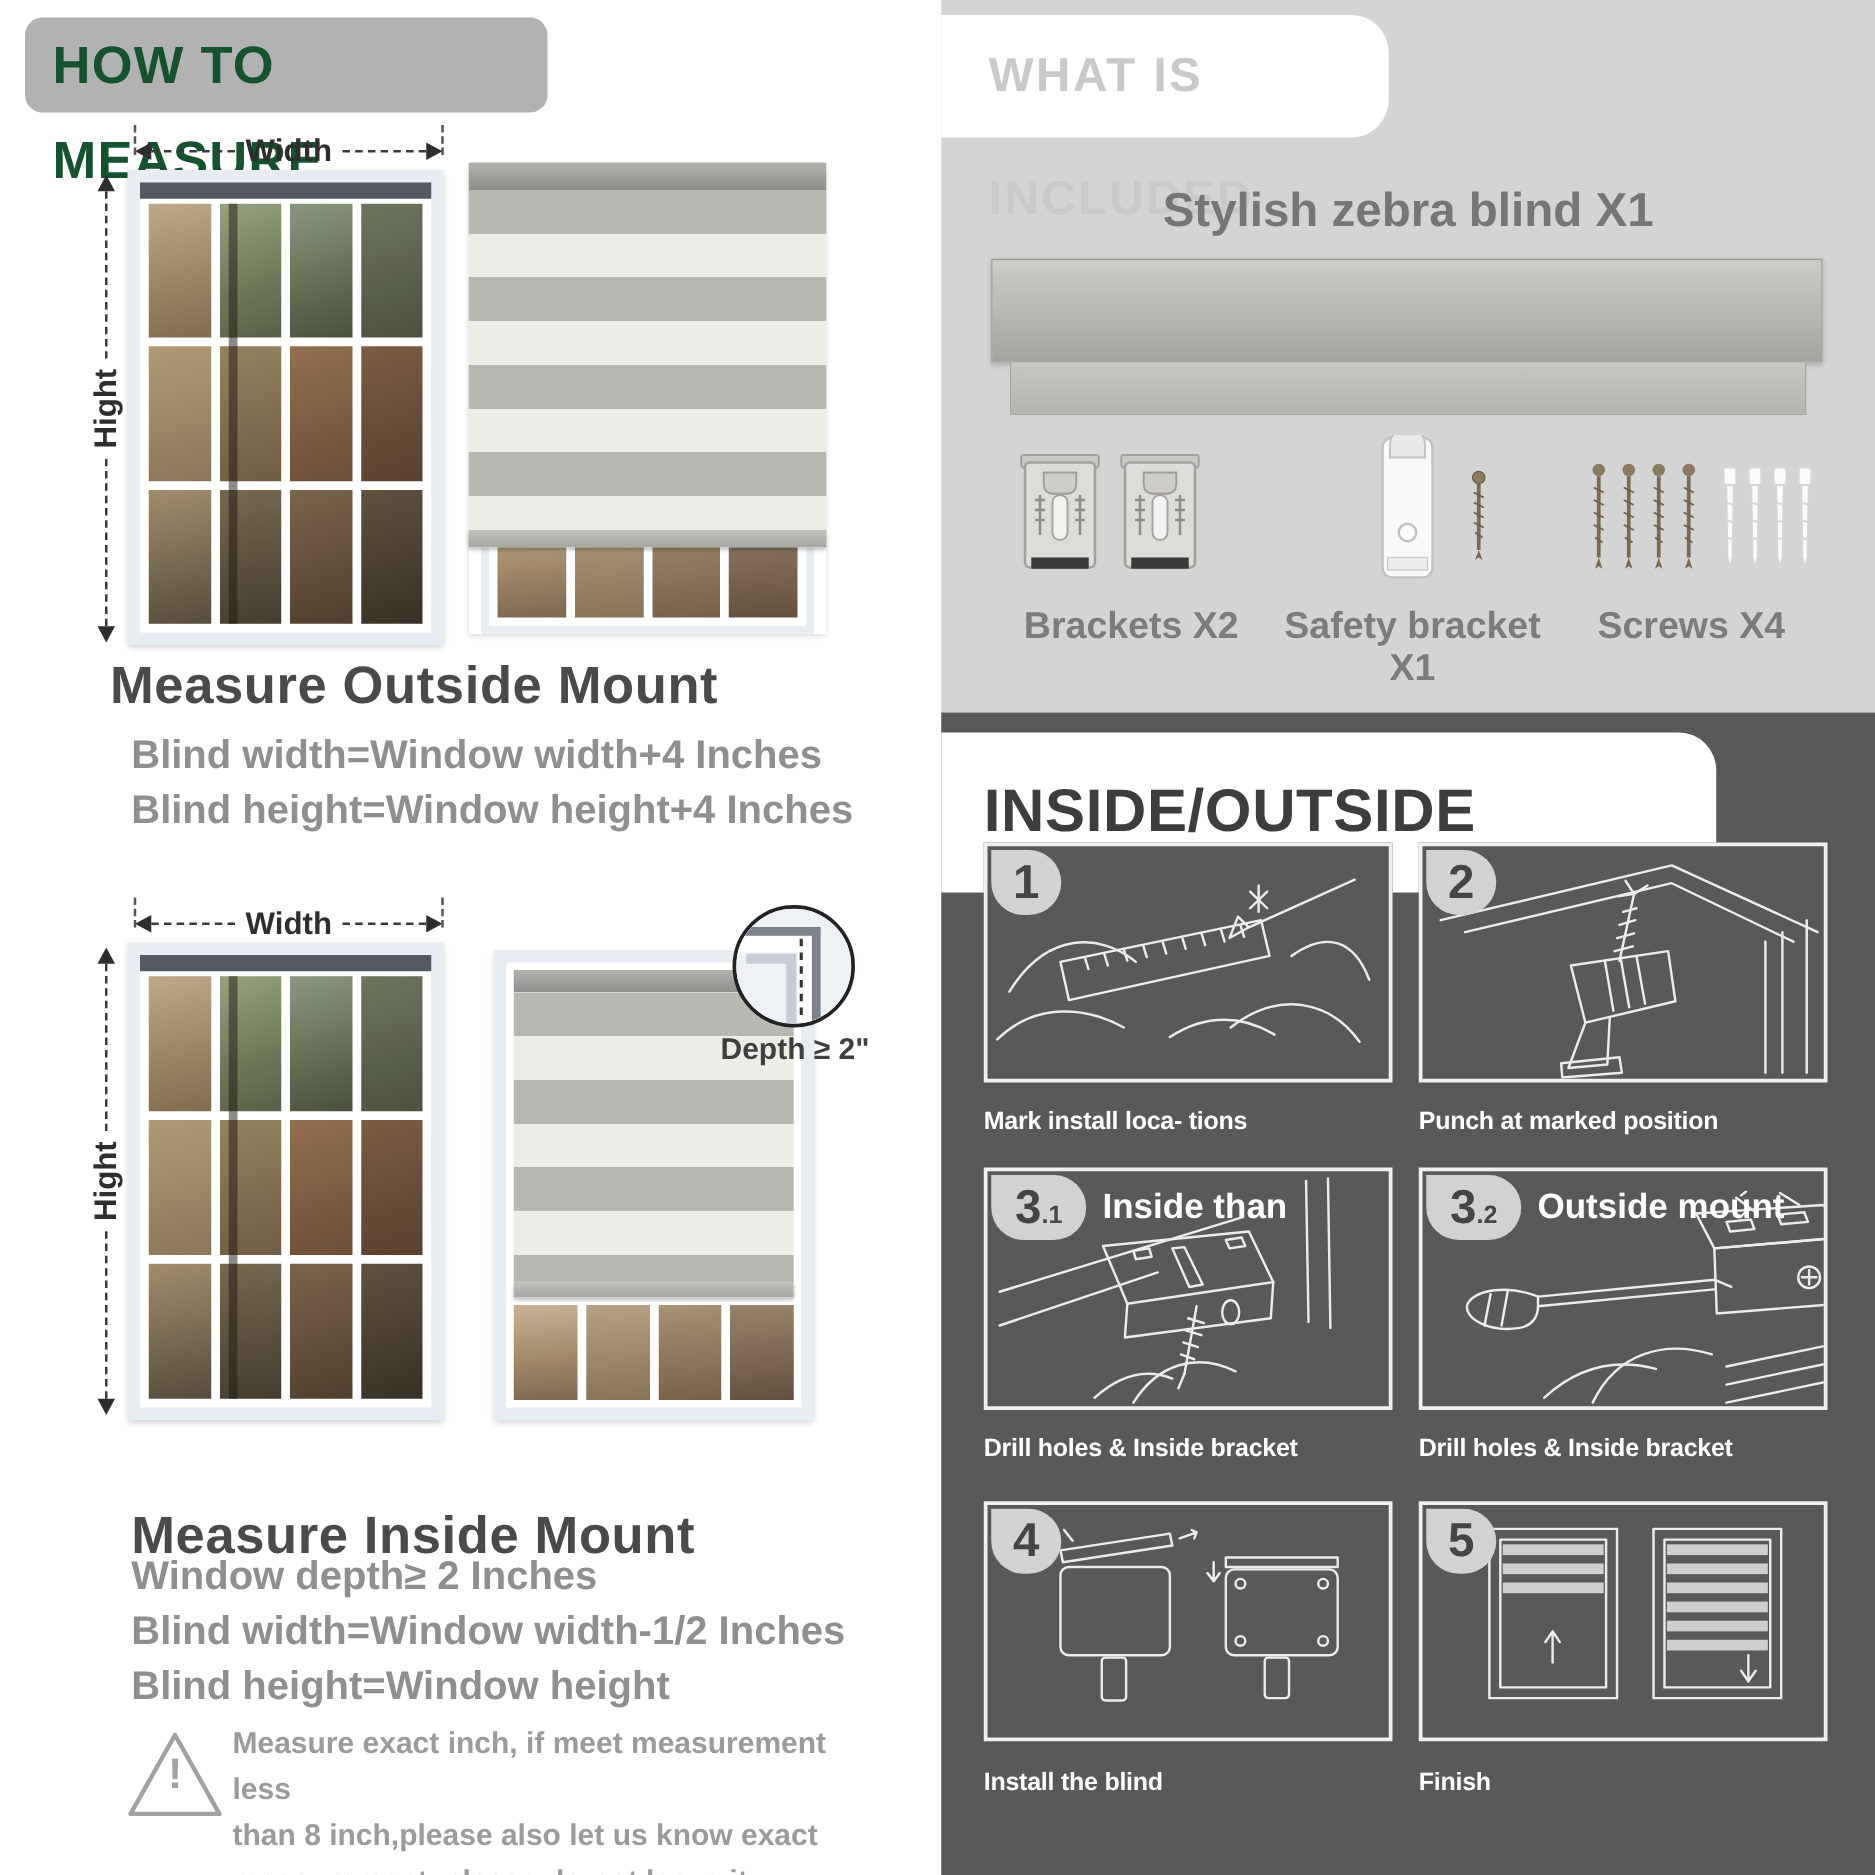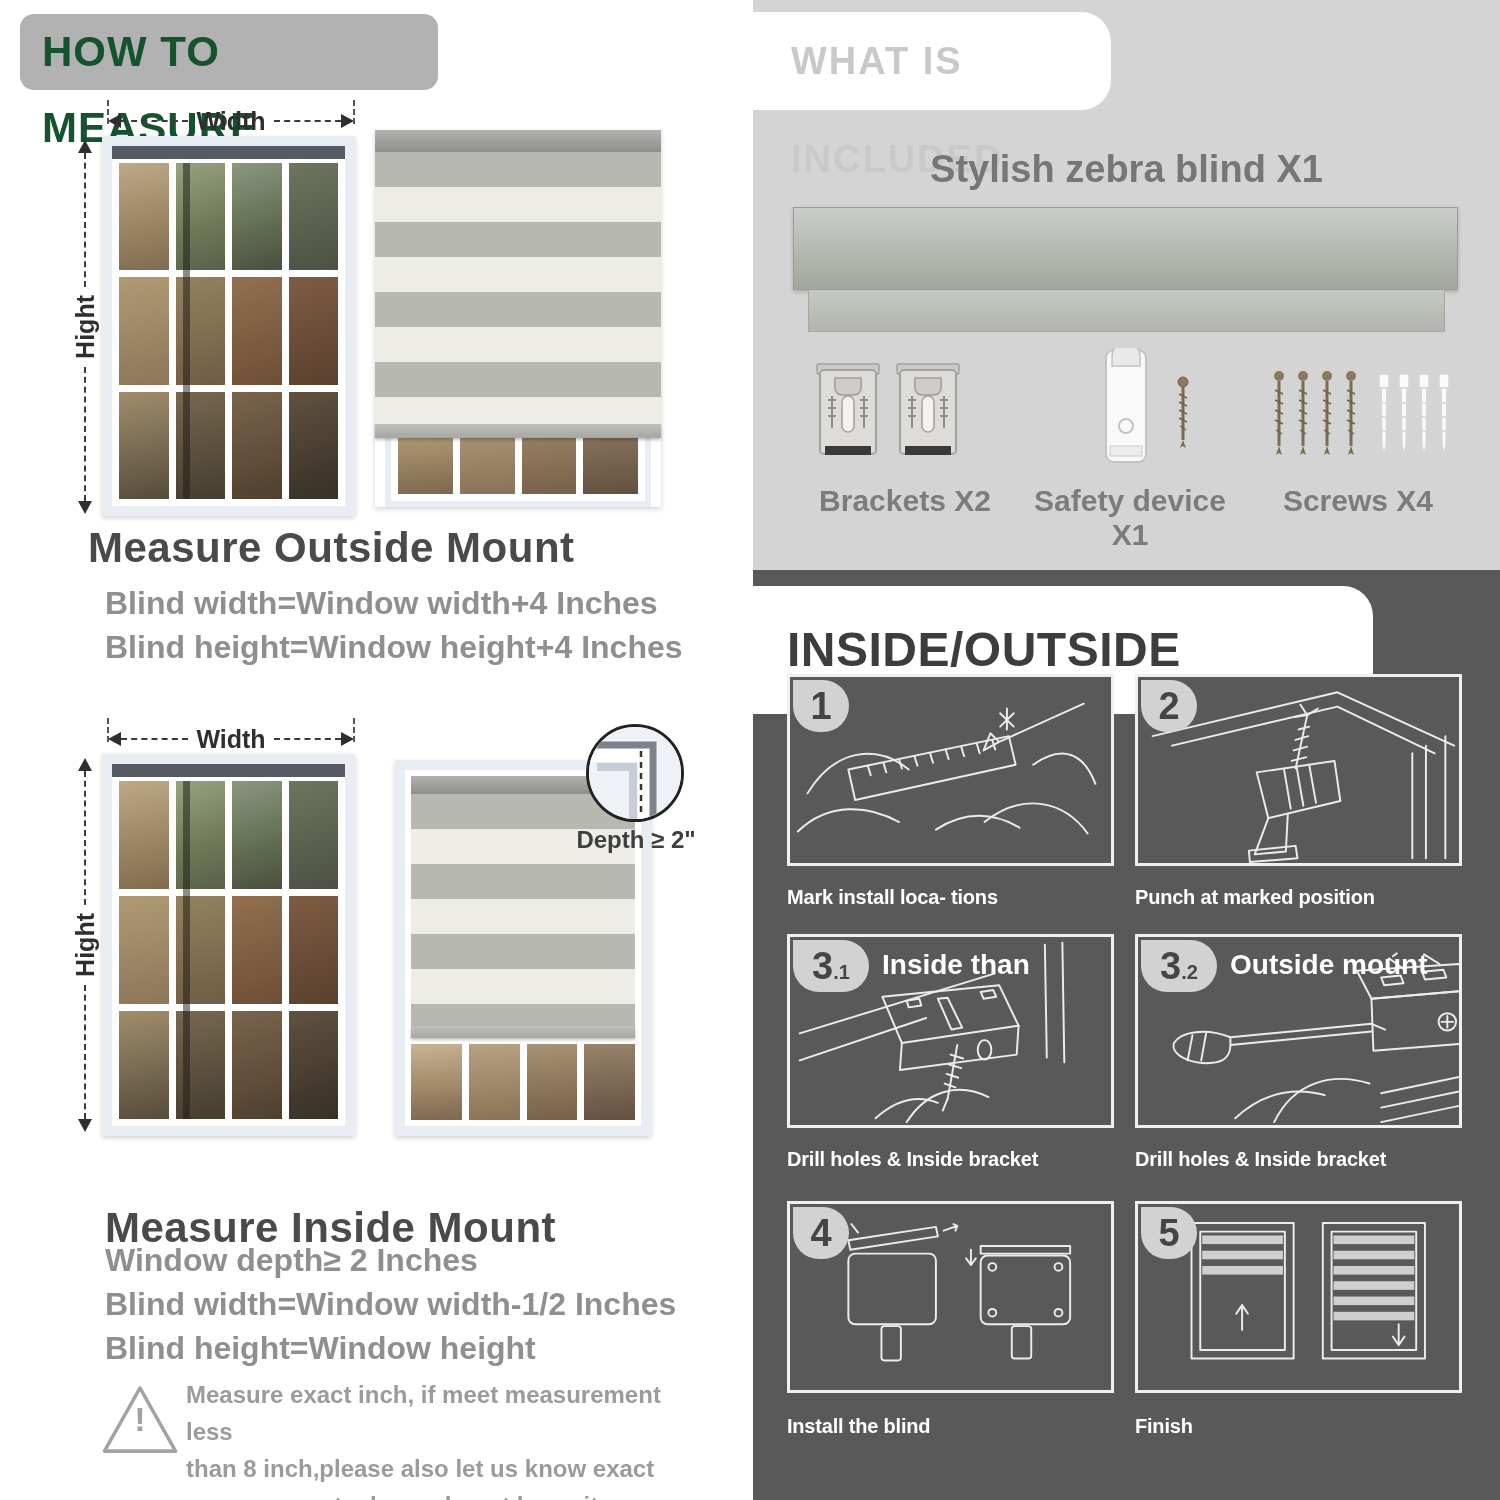--- a/index.html
+++ b/index.html
@@ -392,22 +392,22 @@
             <rect x="0" y="0" width="10" height="14" rx="2"></rect>
             <path d="M2 14 l1 58 l2 8 l2 -8 l1 -58 Z"></path>
             <line x1="1" y1="28" x2="9" y2="30"></line>
             <line x1="1" y1="42" x2="9" y2="44"></line>
             <line x1="1" y1="56" x2="9" y2="58"></line>
           </g>
       </g>
     </svg>
 
     <div class="hw-label" style="left:42px; top:484px; width:220px;">Brackets X2</div>
-    <div class="hw-label" style="left:272px; top:484px; width:210px;">Safety device X1</div>
-    <div class="hw-label" style="left:520px; top:484px; width:160px;text-align:right;">Screws X4</div>
+    <div class="hw-label" style="left:272px; top:484px; width:210px;">Safety bracket X1</div>
+    <div class="hw-label" style="left:520px; top:484px; width:160px;">Screws X4</div>
   </div>
 
   <div class="abs right-bottom">
     <div class="mount-header">INSIDE/OUTSIDE MOUNT</div>
 
     <div class="panel" style="left:34px; top:104px;">
       <svg class="lineart" viewBox="0 0 330 195" preserveAspectRatio="none" fill="none" stroke="#ececec" stroke-width="2" stroke-linecap="round" stroke-linejoin="round">
         <path d="M18 122 C 48 72, 92 72, 122 97"></path>
         <path d="M8 162 C 40 130, 82 135, 112 152"></path>
         <path d="M60 97 L225 62 L232 92 L67 129 Z"></path>

